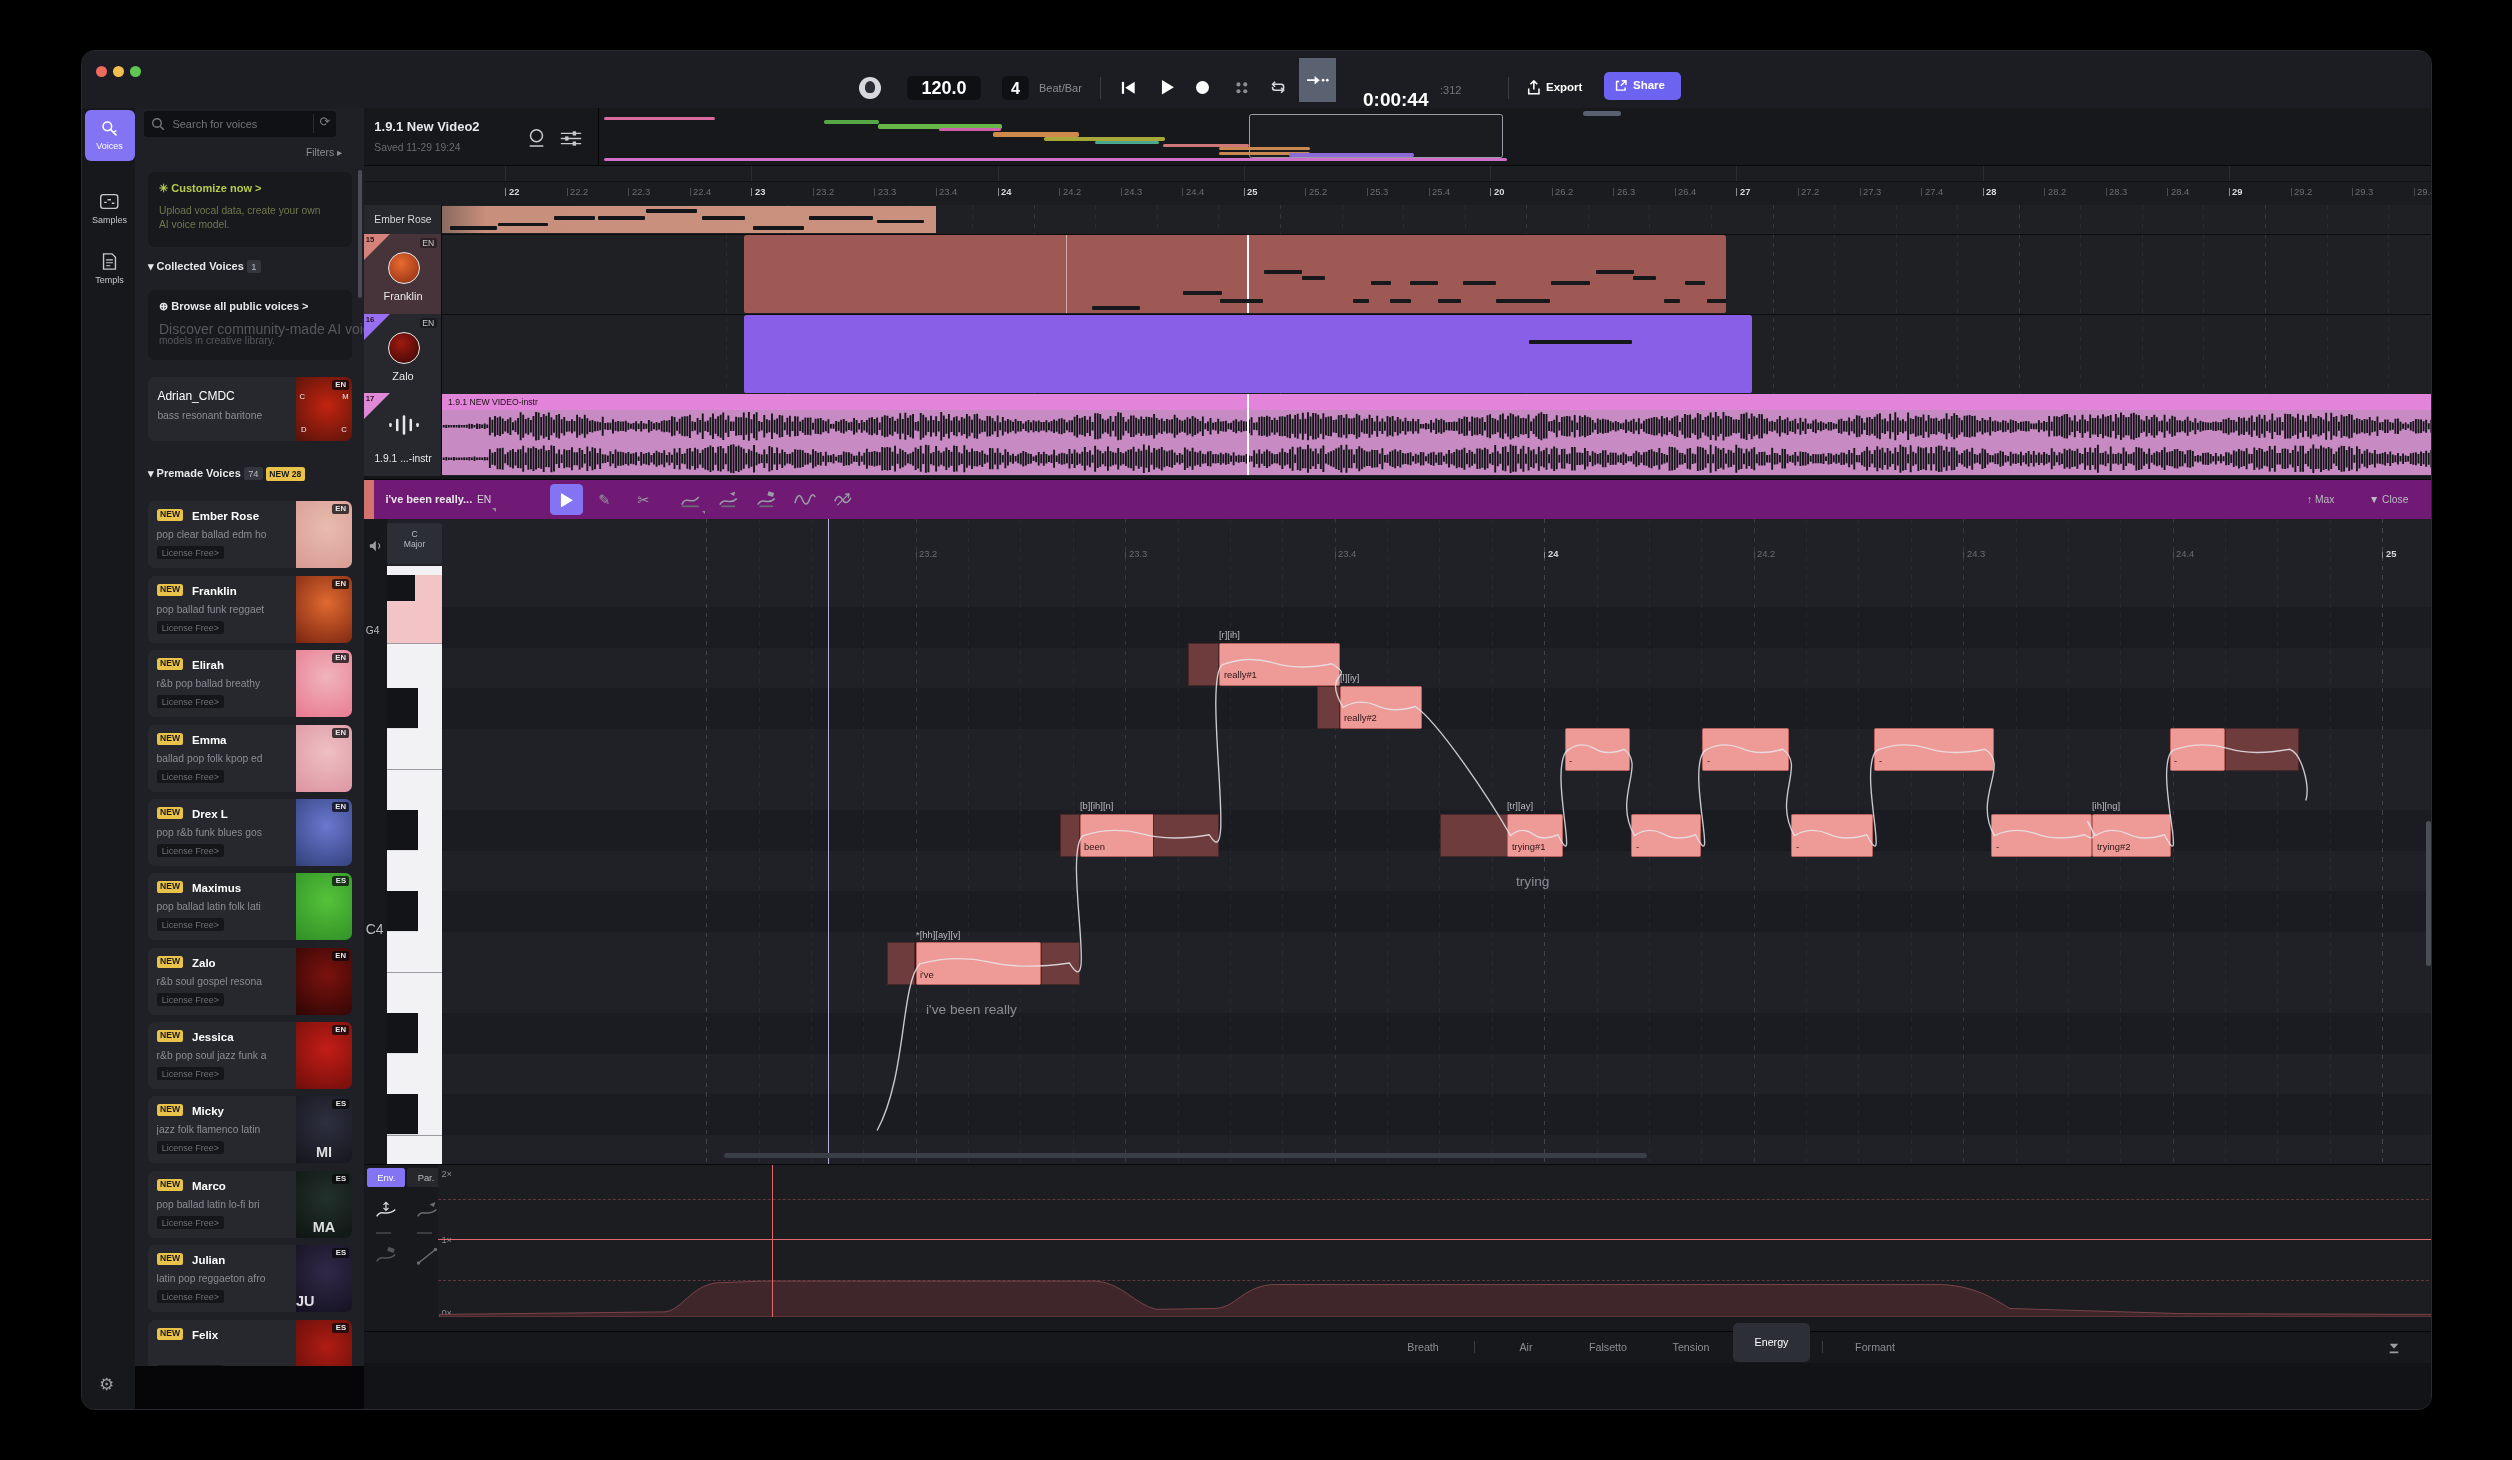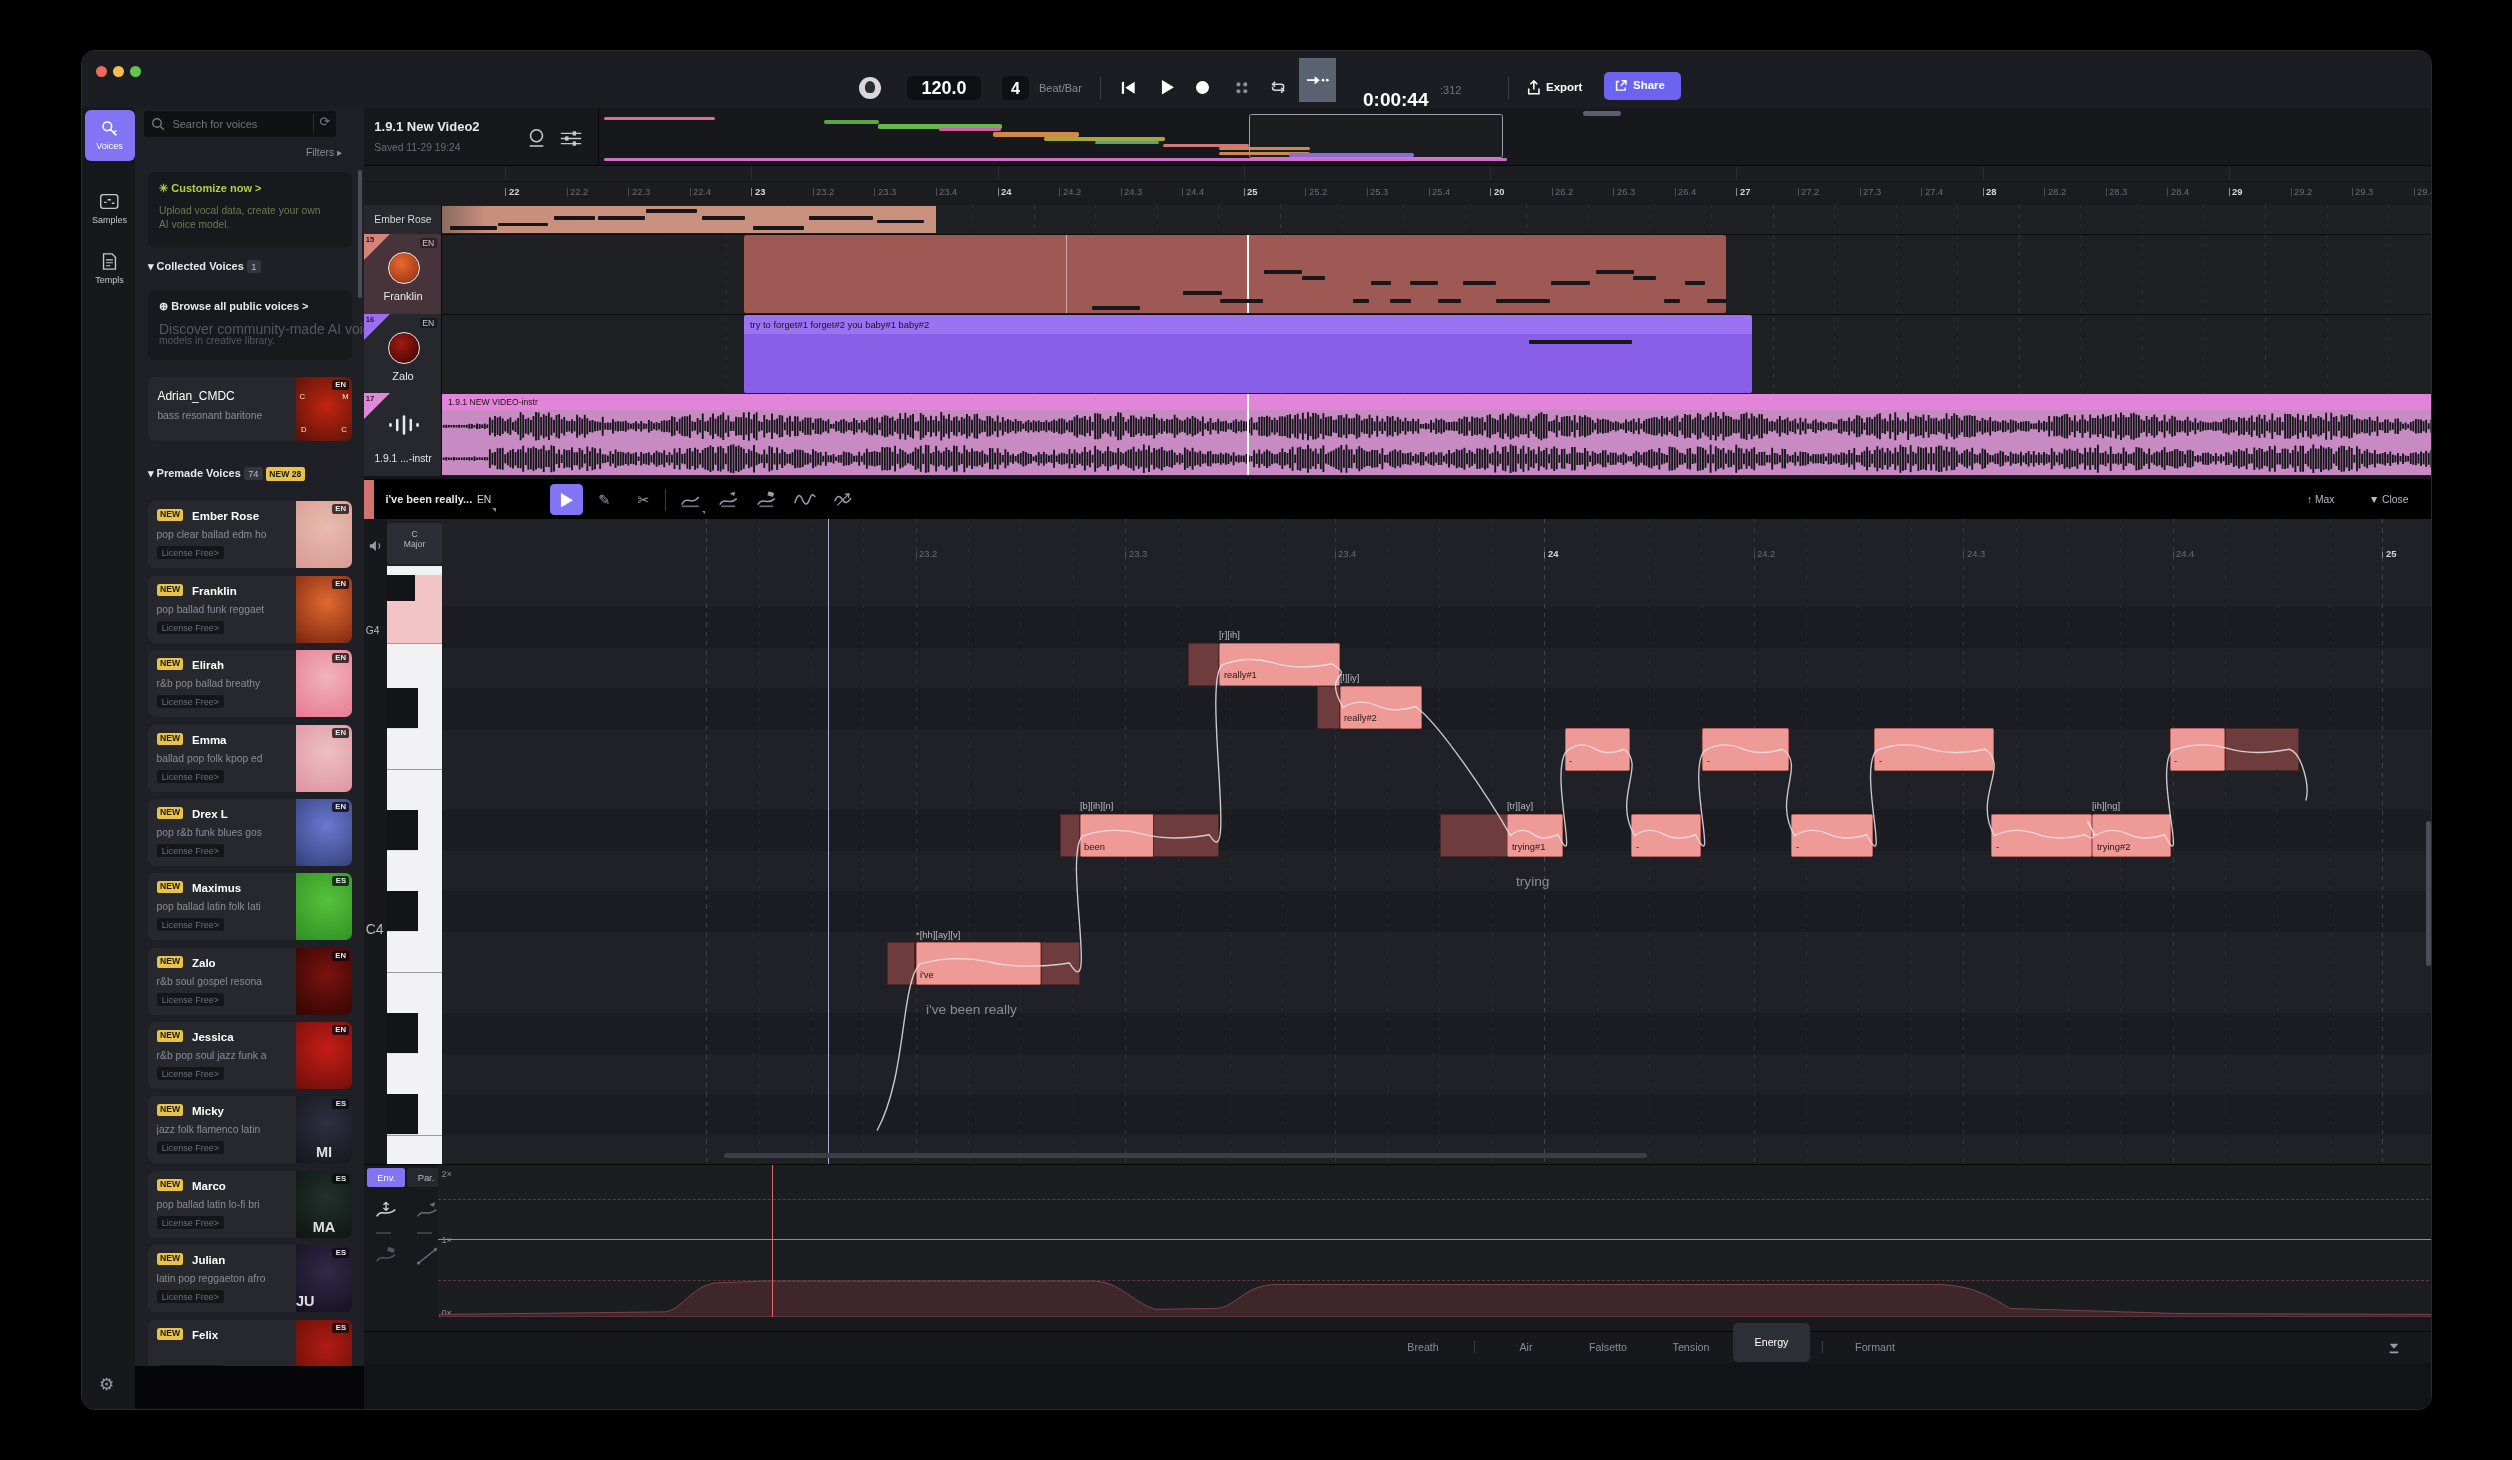--- a/index.html
+++ b/index.html
@@ -19,21 +19,21 @@
   .licb{background:rgba(0,0,0,.45);color:#6d7076;font-size:9px;border-radius:2.6px;padding:1.7px 5.1px;}
   .langb{position:absolute;top:2.6px;right:2.6px;background:rgba(10,10,12,.75);color:#e8e8ea;font-size:7.7px;font-weight:bold;border-radius:2.6px;padding:0.9px 3.4px;}
   .main-hd{left:282px;top:57px;width:2069px;height:57px;background:#17181c;border-bottom:0.9px solid #070708;}
   .ruler{left:282px;top:115px;width:2069px;height:39px;background:#1a1c20;border-bottom:0.9px solid #0c0d10;}
   .lanes{left:282px;top:154px;width:2069px;height:271px;background:#1e2024;}
   .hcol{left:0;width:78px;background:#26282d;border-right:0.9px solid #0a0a0c;box-sizing:border-box;}
   .corner{position:absolute;left:0;top:0;width:0;height:0;border-style:solid;}
   .cnum{position:absolute;left:1.7px;top:0.9px;font-size:7.7px;font-weight:bold;color:#2a1518;}
   .trklang{position:absolute;top:4.3px;right:4.3px;font-size:8.6px;color:#c8c8cc;background:rgba(0,0,0,.35);border-radius:2.6px;padding:0 2.6px;}
   .cliptitle{position:absolute;left:0;top:0;right:0;height:19px;font-size:9.4px;color:#201214;line-height:19px;padding-left:6px;white-space:nowrap;overflow:hidden;box-sizing:border-box;}
-  .prhead{left:282px;top:428px;width:2069px;height:40px;background:#000000;border-top:0.9px solid #070708;border-bottom:0.9px solid #070708;}
+  .prhead{left:282px;top:428px;width:2069px;height:40px;background:#701a75;border-top:0.9px solid #070708;border-bottom:0.9px solid #070708;}
   .tool{width:32.5px;height:31px;border-radius:4.3px;display:flex;align-items:center;justify-content:center;color:#9a9da3;}
   .proll{left:282px;top:468px;width:2069px;height:646px;background:#1f2127;overflow:hidden;}
   .note-lead{position:absolute;background:#6e3c3c;border:0.9px solid rgba(0,0,0,.35);box-sizing:border-box;}
   .note-body{position:absolute;background:#ee9a97;border:0.9px solid #b96360;box-sizing:border-box;border-radius:1.7px;}
   .params{left:282px;top:1113px;width:2069px;height:167px;background:#17191d;border-top:0.9px solid #070708;}
   .tabsrow{left:282px;top:1280px;width:2069px;height:32px;background:#17181c;border-top:0.9px solid #070708;}
   .botstrip{left:282px;top:1312px;width:2069px;height:48px;background:#121316;}
   .txt{white-space:nowrap;}
   svg{display:block;}
   input{outline:none;}
@@ -494,21 +494,20 @@
 
     <div class="abs" style="left:0;top:109px;width:2069px;height:80px;border-bottom:0.9px solid #0b0c0e;">
       <div class="abs hcol" style="top:0;height:80px;">
         <div class="corner" style="border-width:26px 26px 0 0;border-color:#9a6ef0 transparent transparent transparent;"></div>
         <div class="cnum">16</div>
         <div class="trklang">EN</div>
         <div class="abs" style="left:24px;top:18px;width:30px;height:30px;border-radius:50%;background:radial-gradient(circle at 40% 35%,#a01a10,#330505);border:1.3px solid #e8e8ea;"></div>
         <div class="abs txt" style="left:0;top:56px;width:78px;text-align:center;font-size:11px;color:#e8e8ea;">Zalo</div>
       </div>
       <div class="abs" id="zalo-clip" style="left:380px;top:0.9px;width:1008px;height:78px;background:#8a5fe8;border-radius:2.6px;overflow:hidden;">
-        <div class="cliptitle" style="background:#9a72f2;">try to forget#1 forget#2 you baby#1 baby#2</div>
       <div style="position: absolute; left: 785px; top: 25px; width: 103px; height: 4.3px; background: rgb(23, 24, 28); border-radius: 0.9px;"></div>
         </div>
     </div>
 
     <div class="abs" style="left:0;top:188px;width:2069px;height:83px;">
       <div class="abs hcol" style="top:0;height:83px;">
         <div class="corner" style="border-width:26px 26px 0 0;border-color:#e088d8 transparent transparent transparent;"></div>
         <div class="cnum">17</div>
         <div class="abs icnbtn" style="left:20.5px;top:19px;width:38px;height:26px;">
           <svg width="34" height="22" viewBox="0 0 40 26">

